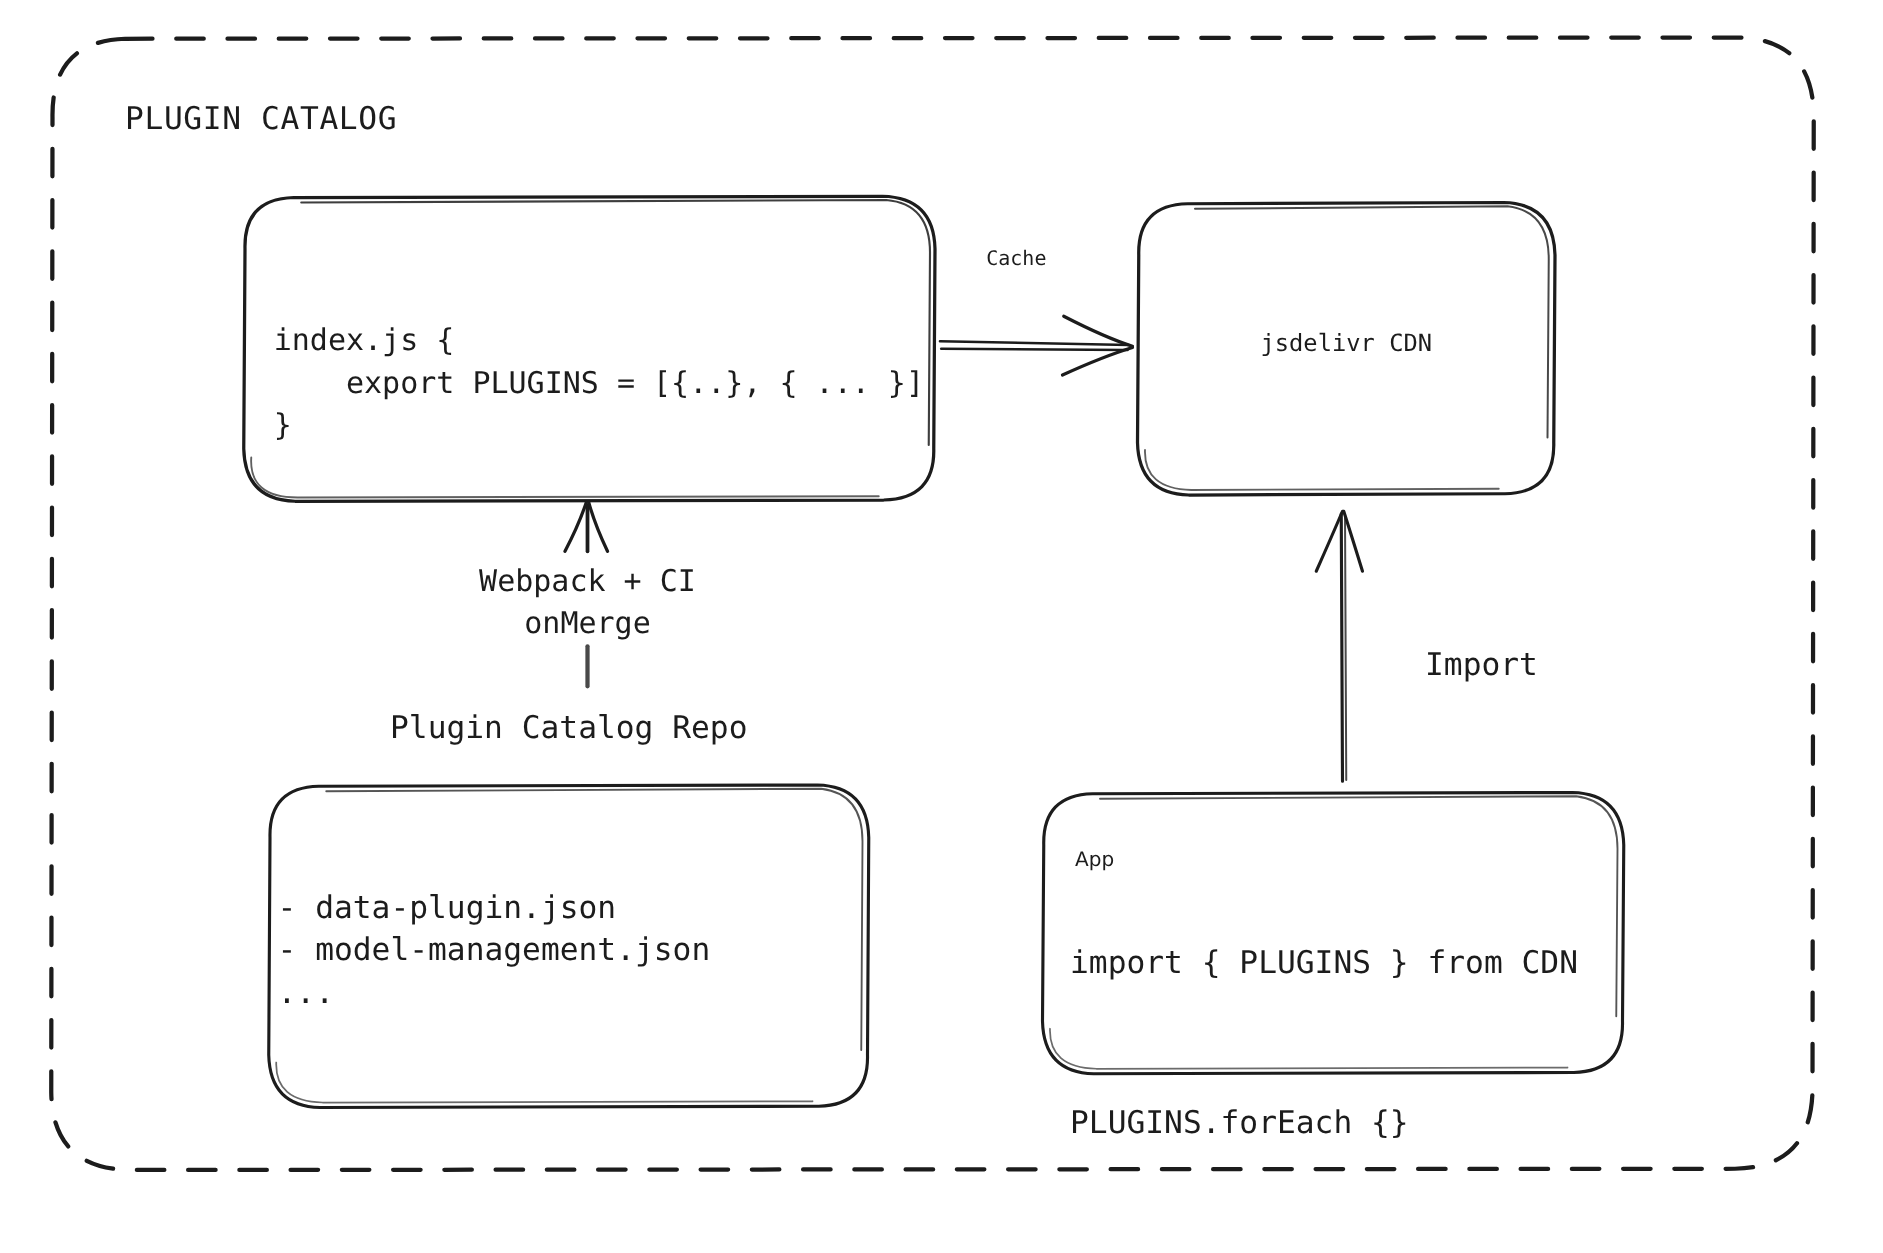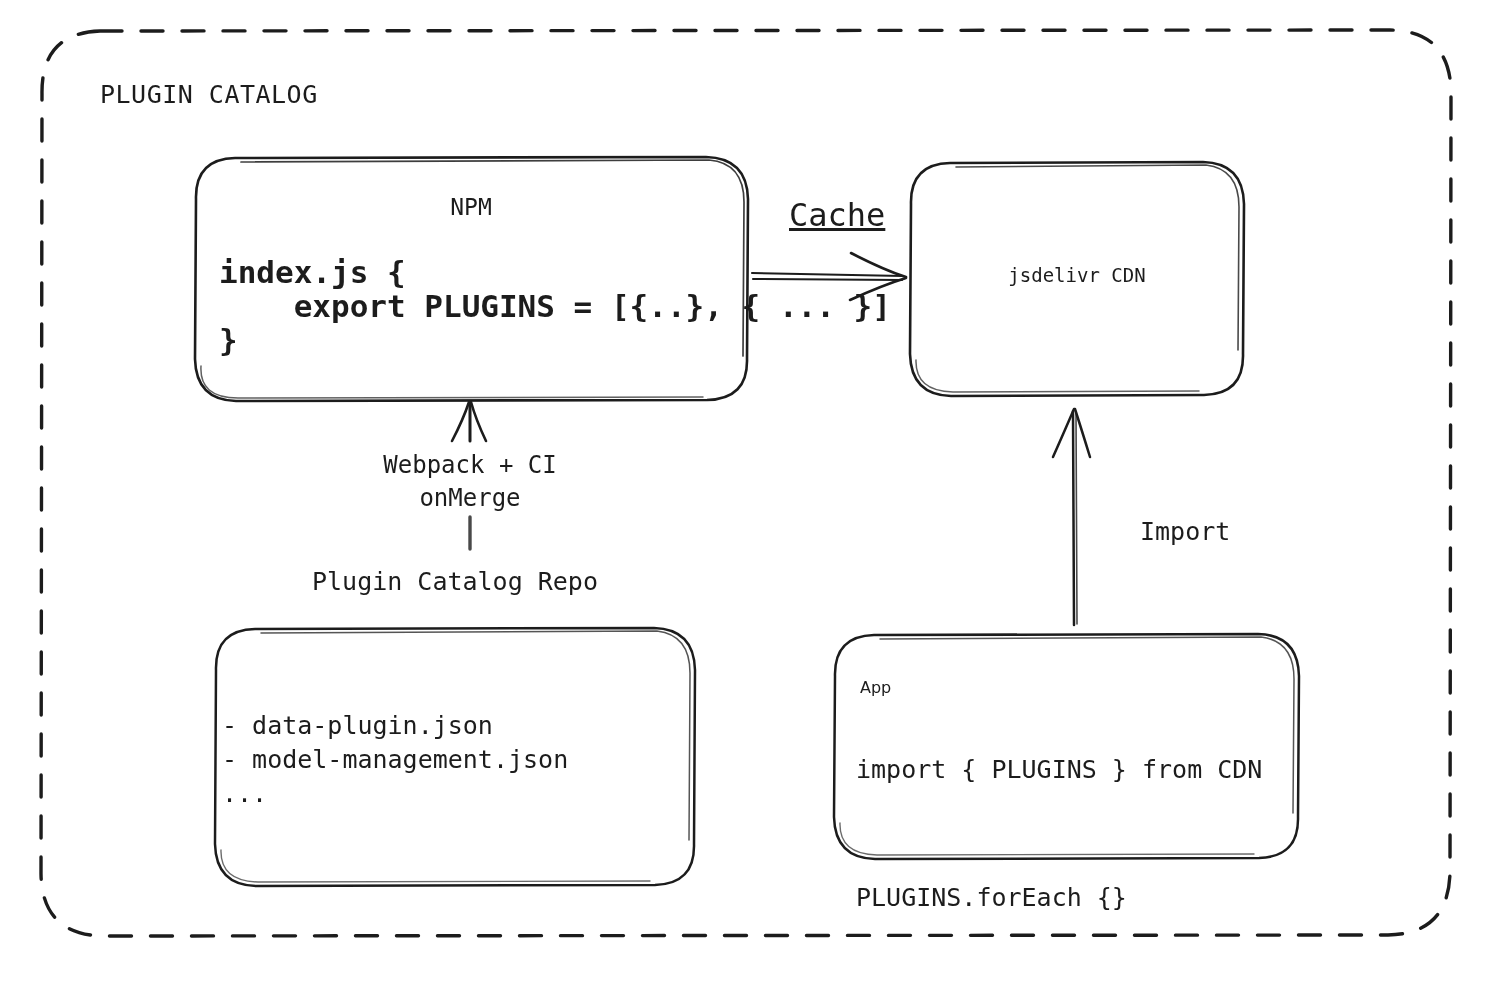--- a/index.html
+++ b/index.html
@@ -43,40 +43,38 @@
   #npm-title {
     left: 195px;
     top: 196px;
     width: 552px;
     text-align: center;
     font-size: 23px;
   }
   #npm-code {
     left: 219px;
     top: 255px;
-    font-size: 31px;
+    font-size: 24px;
     line-height: 34px;
-    font-weight: bold;
   }
 
   
   #cdn-title {
     left: 910px;
     top: 266px;
     width: 334px;
     text-align: center;
     font-size: 19px;
   }
 
   
   #cache-label {
     left: 789px;
     top: 199px;
-    font-size: 32px;
-    text-decoration: underline;
+    font-size: 16px;
   }
 
   
   #webpack-label {
     left: 320px;
     top: 449px;
     width: 300px;
     text-align: center;
     font-size: 24px;
     line-height: 33px;
@@ -158,21 +156,20 @@
       <path d="M 1074 625 L 1073 411" stroke-width="2.5"></path>
       <path d="M 1077 624 L 1076 412" stroke-width="1.6" opacity="0.8"></path>
       <path d="M 1053 457 Q 1065 430 1074 409" stroke-width="2.5"></path>
       <path d="M 1090 457 Q 1082 431 1075 409" stroke-width="2.5"></path>
 
     </g>
   </svg>
 
   <div class="lbl" id="container-title">PLUGIN CATALOG</div>
 
-  <div class="lbl" id="npm-title">NPM</div>
   <div class="lbl" id="npm-code">index.js {
     export PLUGINS = [{..}, { ... }]
 }</div>
 
   <div class="lbl" id="cdn-title">jsdelivr CDN</div>
 
   <div class="lbl" id="cache-label">Cache</div>
 
   <div class="lbl" id="repo-label">Plugin Catalog Repo</div>
 

